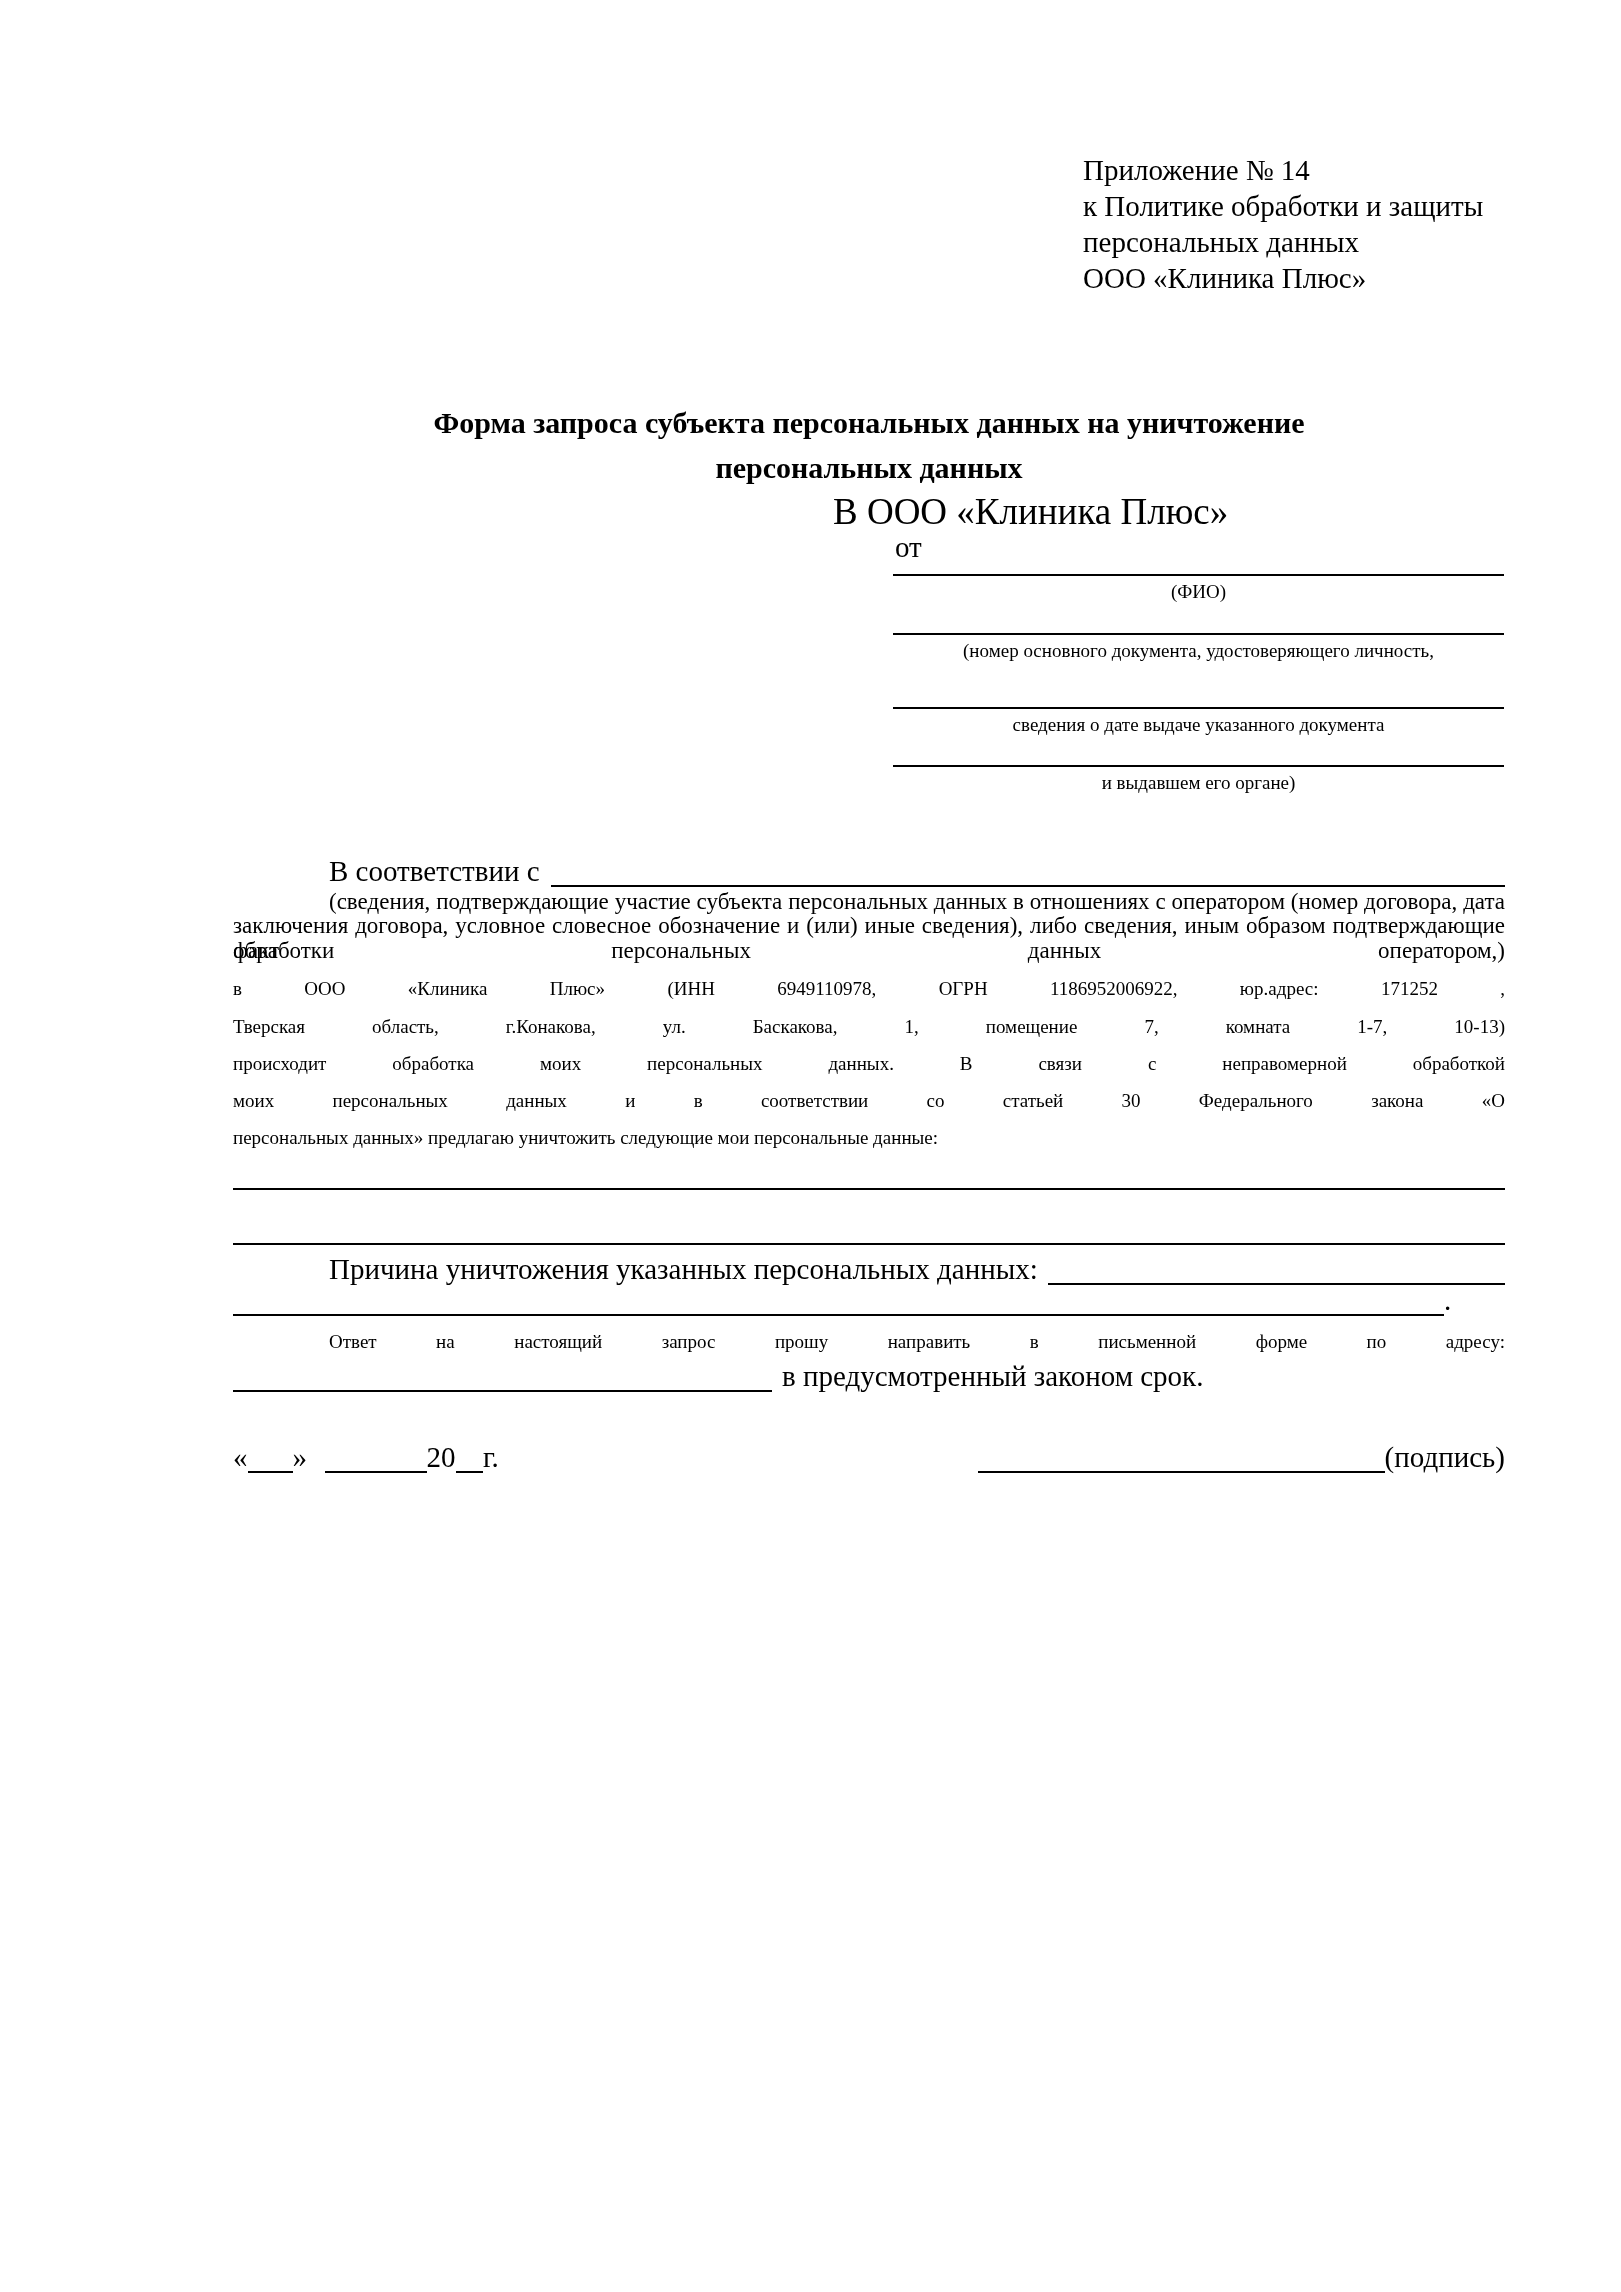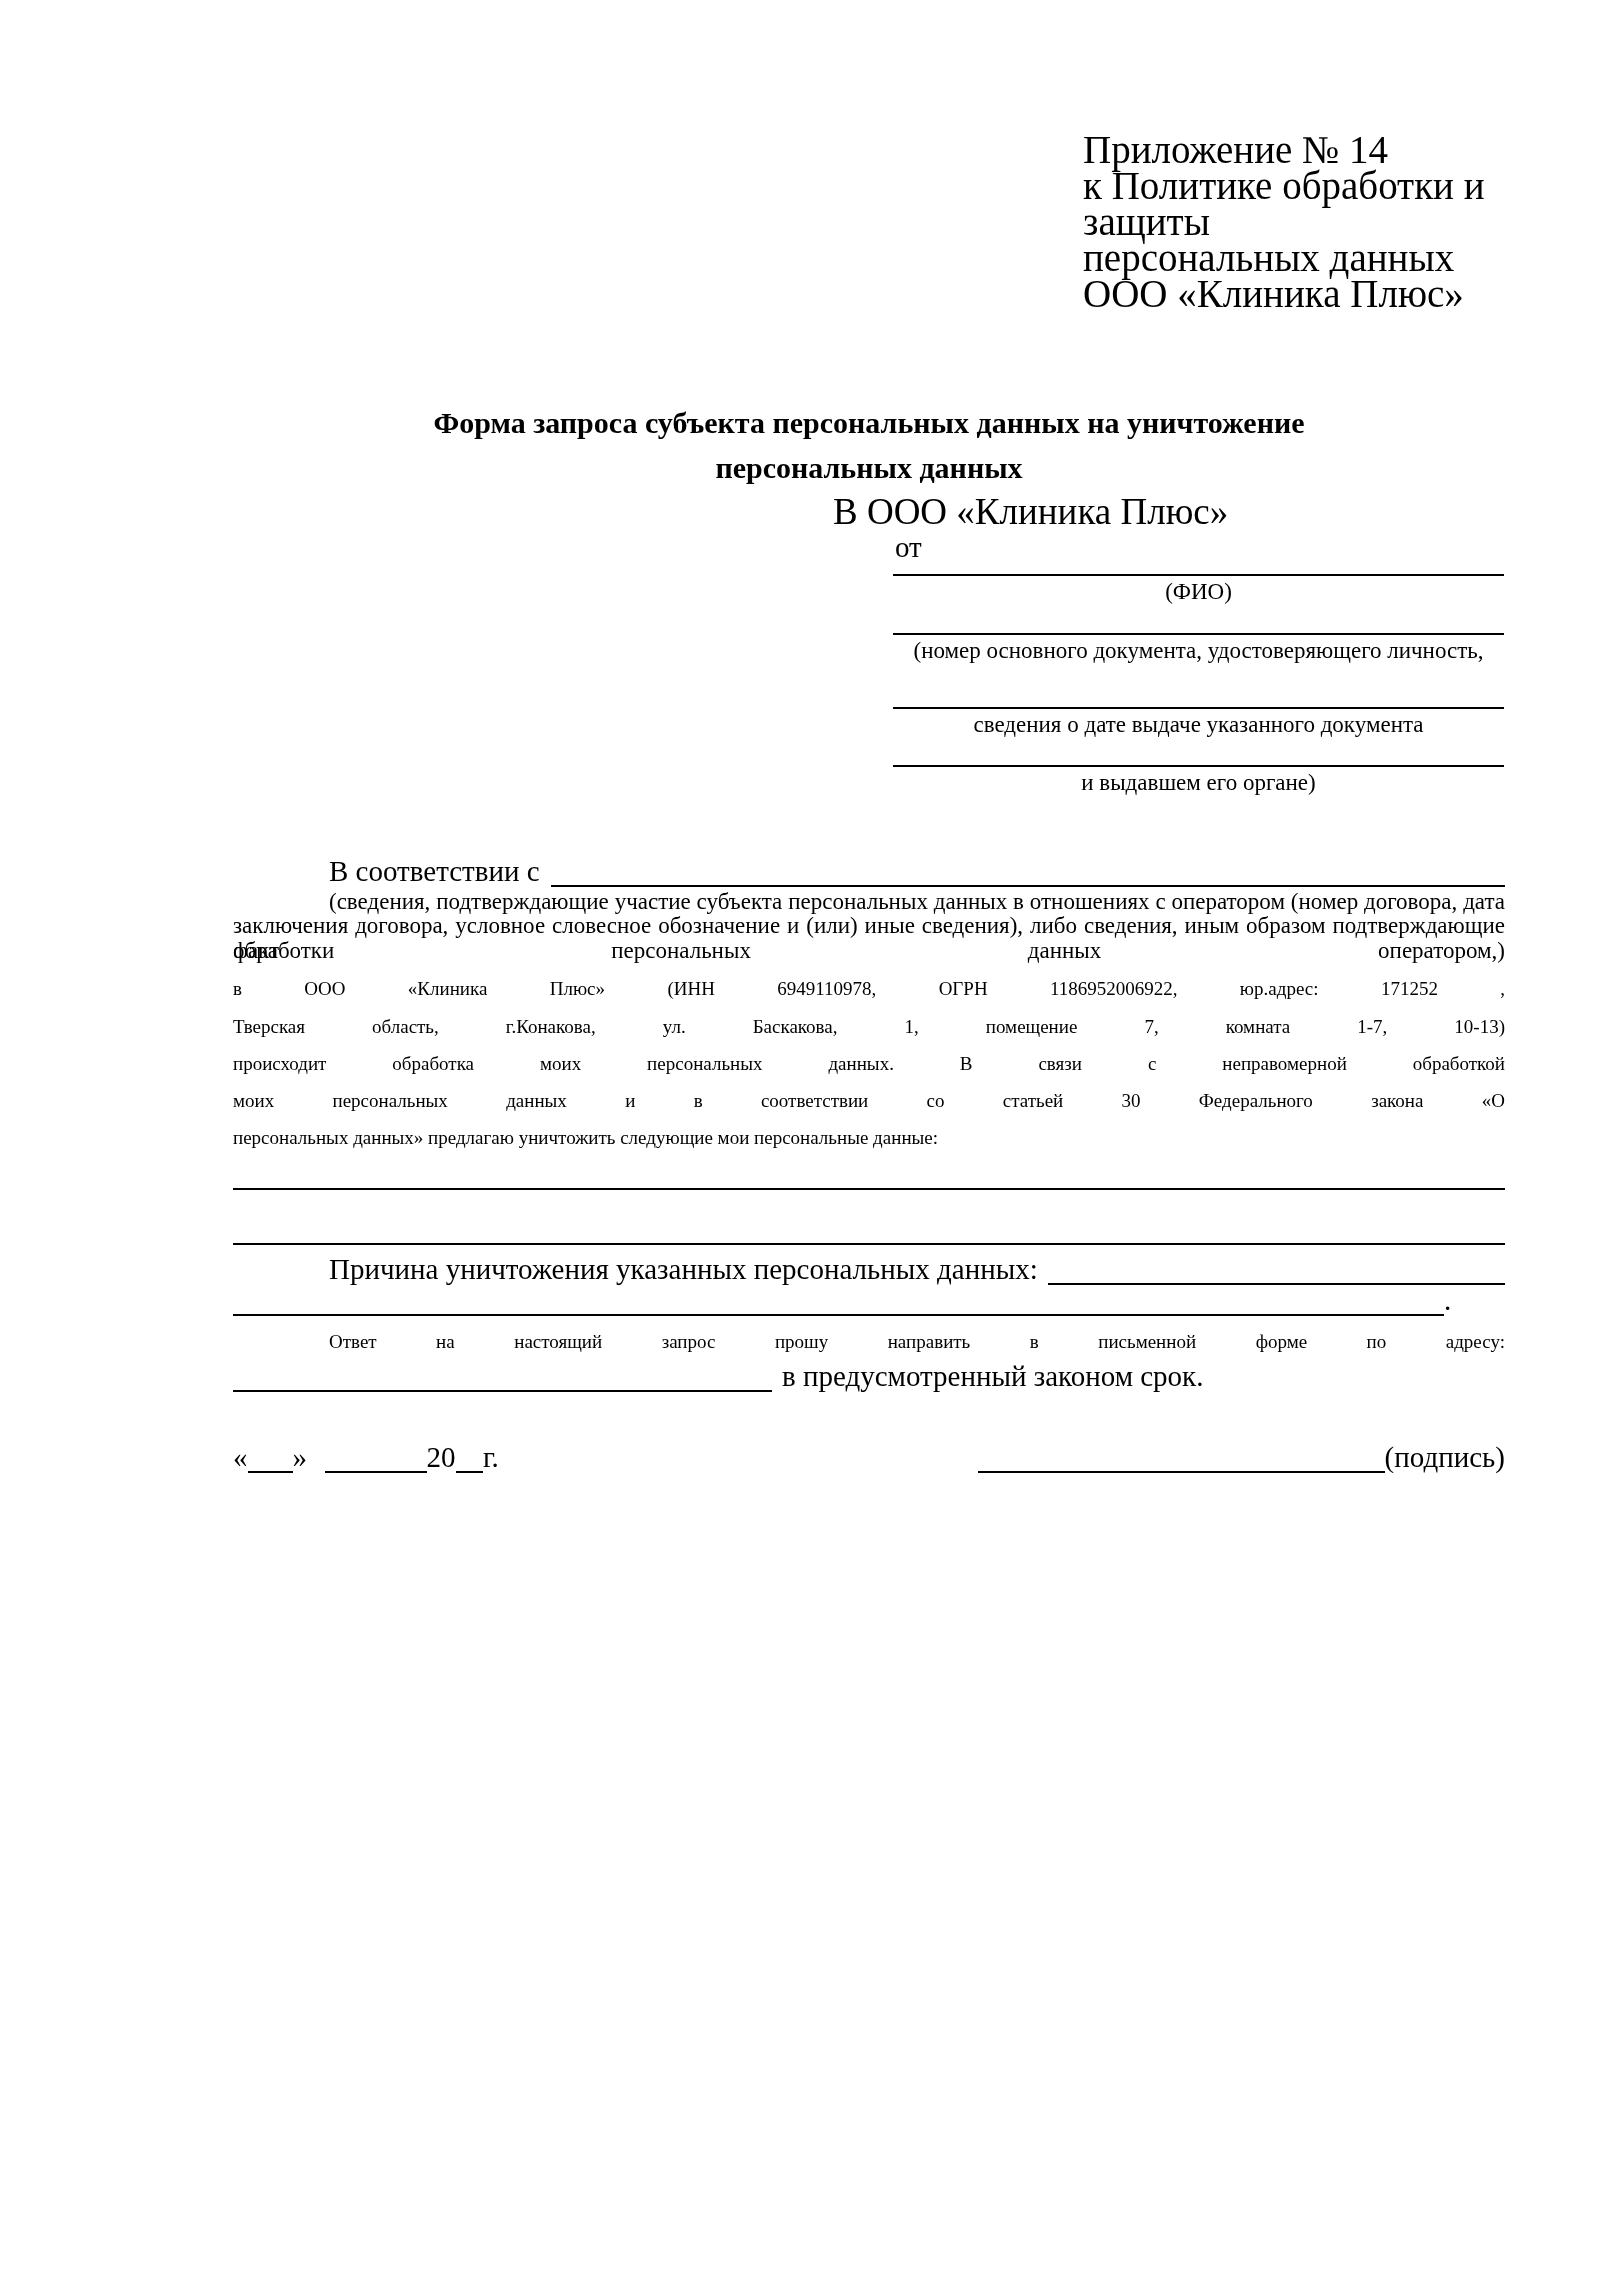--- a/index.html
+++ b/index.html
@@ -8,34 +8,34 @@
     width:1621px; height:2293px;
     margin:0 auto;
     background:#ffffff;
     font-family:"Liberation Serif", serif;
     color:#000000;
     overflow:hidden;
   }
   .abs { position:absolute; }
 
   
-  .appendix { left:1083px; top:132px; font-size:39px; line-height:36px; }
+  .appendix { left:1083px; top:152px; font-size:29px; line-height:36px; }
 
   
   .doc-title { left:233px; top:400px; width:1272px; text-align:center;
                font-weight:bold; font-size:30px; line-height:45px; }
 
   
   .addr-to   { left:833px; top:490px; font-size:37px; }
   .addr-from { left:895px; top:531px; font-size:29px; }
 
   .hline { position:absolute; border-top:2px solid #000; height:0; }
   .field-line { left:893px; width:611px; }
   .field-caption { position:absolute; left:893px; width:611px;
-                   text-align:center; font-size:23px; line-height:24.5px; }
+                   text-align:center; font-size:19px; line-height:24.5px; }
 
   
   .row { position:absolute; left:233px; width:1272px; display:flex;
          align-items:flex-start; font-size:29px; line-height:37px; }
   .ul { border-bottom:2px solid #000; height:32px; }
   .fill { flex:1; }
   .indent { margin-left:96px; }
   .nowrap { white-space:nowrap; }
 
   .jline { position:absolute; left:233px; width:1272px; font-size:19px;

